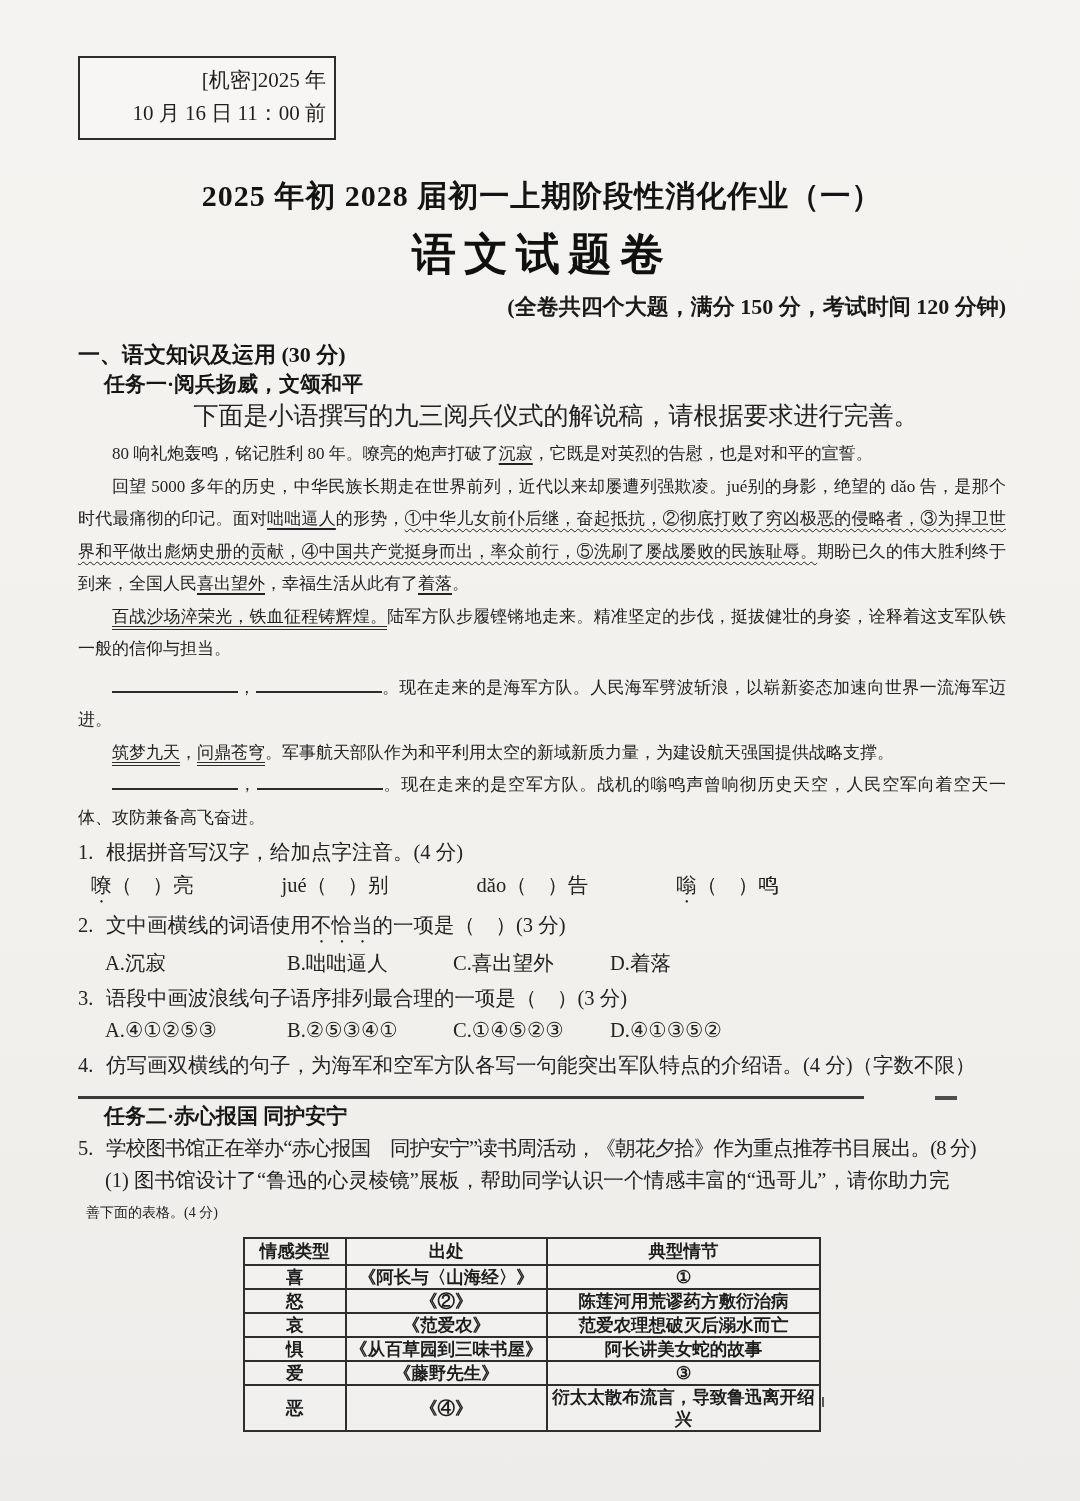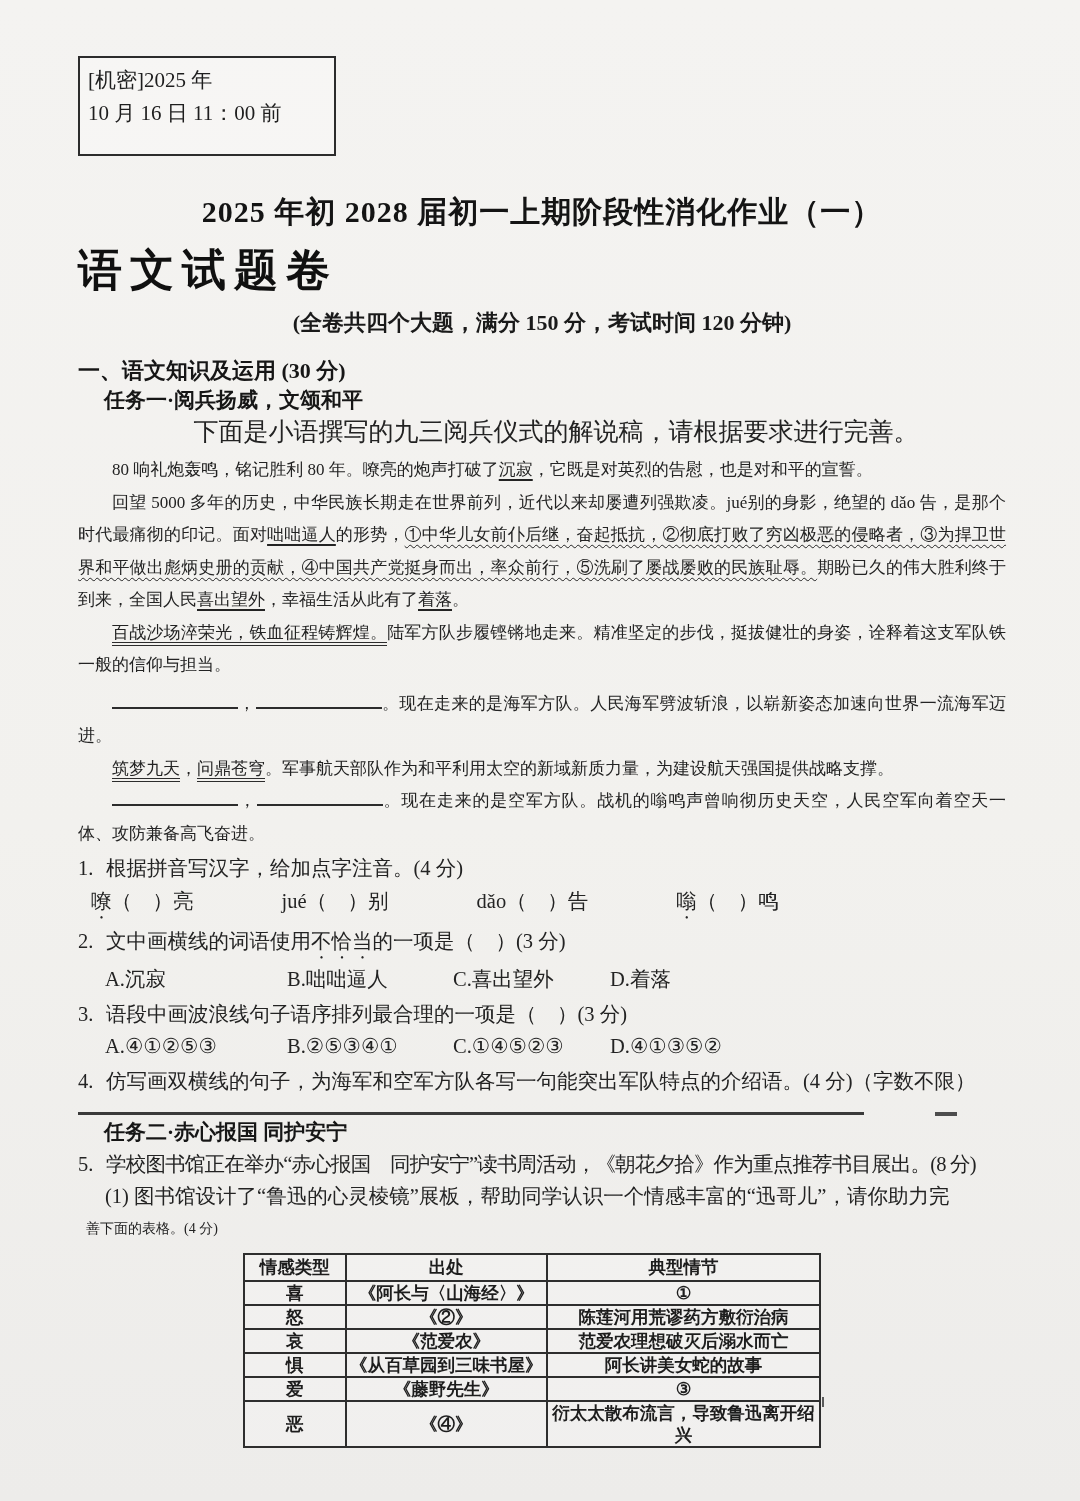--- a/index.html
+++ b/index.html
@@ -15,30 +15,30 @@
     width:1080px;height:1501px;
     box-sizing:border-box;
     padding:0 74px 0 78px;
     overflow:hidden;
     background:linear-gradient(180deg,#f4f3f1 0%,#f2f1ee 55%,#edecea 100%);
   }
   .stamp{
     margin-top:56px;
     width:238px;
     border:2px solid #2c2c2c;
-    padding:6px 8px 24px 8px;
-    text-align:left;
+    padding:6px 8px 8px 8px;
+    text-align:right;
     font-size:21px;
     line-height:33px;
     color:#1e1e1e;
     background:rgba(255,255,255,0.25);
   }
   .title1{margin-top:36px;text-align:center;font-size:30px;font-weight:bold;letter-spacing:1px;color:#141414;}
-  .title2{margin-top:8px;font-size:44px;font-weight:bold;letter-spacing:8px;color:#101010;}
-  .title3{margin-top:8px;text-align:center;font-size:22px;font-weight:bold;color:#1a1a1a;}
+  .title2{margin-top:8px;text-align:center;font-size:44px;font-weight:bold;letter-spacing:8px;color:#101010;}
+  .title3{margin-top:8px;text-align:right;font-size:22px;font-weight:bold;color:#1a1a1a;}
   .sec{margin-top:18px;font-size:22px;font-weight:bold;color:#161616;}
   .task{margin-top:0;margin-left:26px;font-size:21px;font-weight:bold;color:#161616;}
   .lead{margin-top:2px;margin-left:28px;font-size:25px;line-height:32px;text-align:center;}
   .para{
     margin:0;
     font-size:17px;
     line-height:32.5px;
     text-align:justify;
     text-indent:2em;
   }

